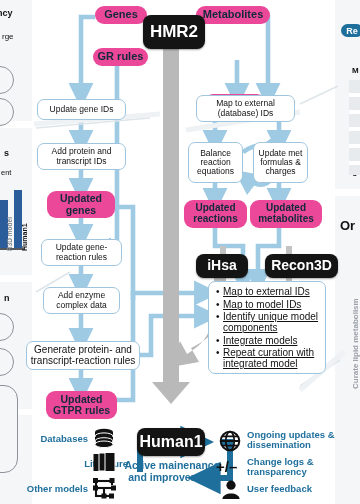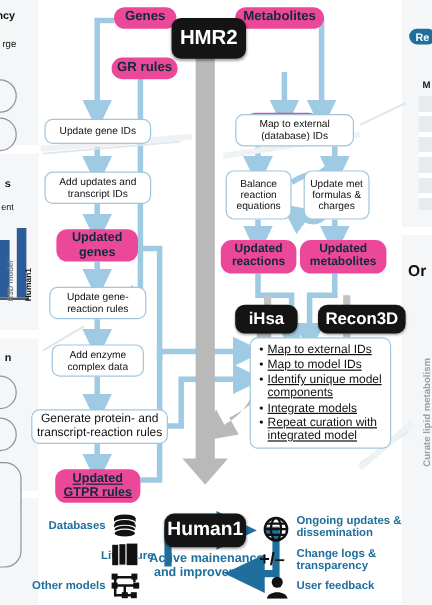--- a/index.html
+++ b/index.html
@@ -162,26 +162,26 @@
   </svg>
 
   <div class="node blue" style="left:95px;top:6px;width:52px;height:18px;font-size:11px;">Genes</div>
   <div class="node blue" style="left:196px;top:6px;width:74px;height:18px;font-size:11px;">Metabolites</div>
   <div class="node blue" style="left:93px;top:48px;width:55px;height:18px;font-size:11px;">GR rules</div>
   <div class="node blue" style="left:204px;top:48px;width:62px;height:18px;font-size:11px;margin-top:46px;">Reactions</div>
 
   <div class="node dark" style="left:143px;top:15px;width:62px;height:34px;font-size:17px;">HMR2</div>
 
   <div class="node white" style="left:37px;top:99px;width:89px;height:21px;font-size:8.5px;">Update gene IDs</div>
-  <div class="node white" style="left:37px;top:143px;width:89px;height:27px;font-size:8.5px;padding:0 3px;">Add updates and transcript IDs</div>
+  <div class="node white" style="left:37px;top:143px;width:89px;height:27px;font-size:8.5px;padding:0 3px;">Add protein and transcript IDs</div>
   <div class="node blue" style="left:47px;top:191px;width:68px;height:27px;font-size:10.5px;">Updated genes</div>
   <div class="node white" style="left:41px;top:239px;width:81px;height:27px;font-size:8.5px;padding:0 3px;">Update gene-reaction rules</div>
   <div class="node white" style="left:43px;top:287px;width:77px;height:27px;font-size:8.5px;padding:0 3px;">Add enzyme complex data</div>
   <div class="node white" style="left:26px;top:341px;width:114px;height:29px;font-size:10px;padding:0 3px;">Generate protein- and transcript-reaction rules</div>
-  <div class="node blue" style="left:46px;top:391px;width:71px;height:28px;font-size:10.5px;text-decoration:underline;">Updated GTPR rules</div>
+  <div class="node blue" style="left:46px;top:391px;width:71px;height:28px;font-size:10.5px;">Updated GTPR rules</div>
 
   <div class="node white" style="left:196px;top:95px;width:99px;height:27px;font-size:8.5px;padding:0 3px;">Map to external (database) IDs</div>
   <div class="node white" style="left:188px;top:142px;width:55px;height:41px;font-size:8.5px;padding:0 2px;">Balance reaction equations</div>
   <div class="node white" style="left:253px;top:142px;width:55px;height:41px;font-size:8.5px;padding:0 2px;">Update met formulas &amp; charges</div>
   <div class="node blue" style="left:184px;top:200px;width:63px;height:28px;font-size:10px;">Updated reactions</div>
   <div class="node dark" style="left:196px;top:254px;width:52px;height:24px;font-size:14px;">iHsa</div>
 
   <div class="node blue" style="left:250px;top:200px;width:72px;height:28px;font-size:10px;">Updated metabolites</div>
   <div class="node dark" style="left:265px;top:254px;width:73px;height:24px;font-size:14px;">Recon3D</div>
 

